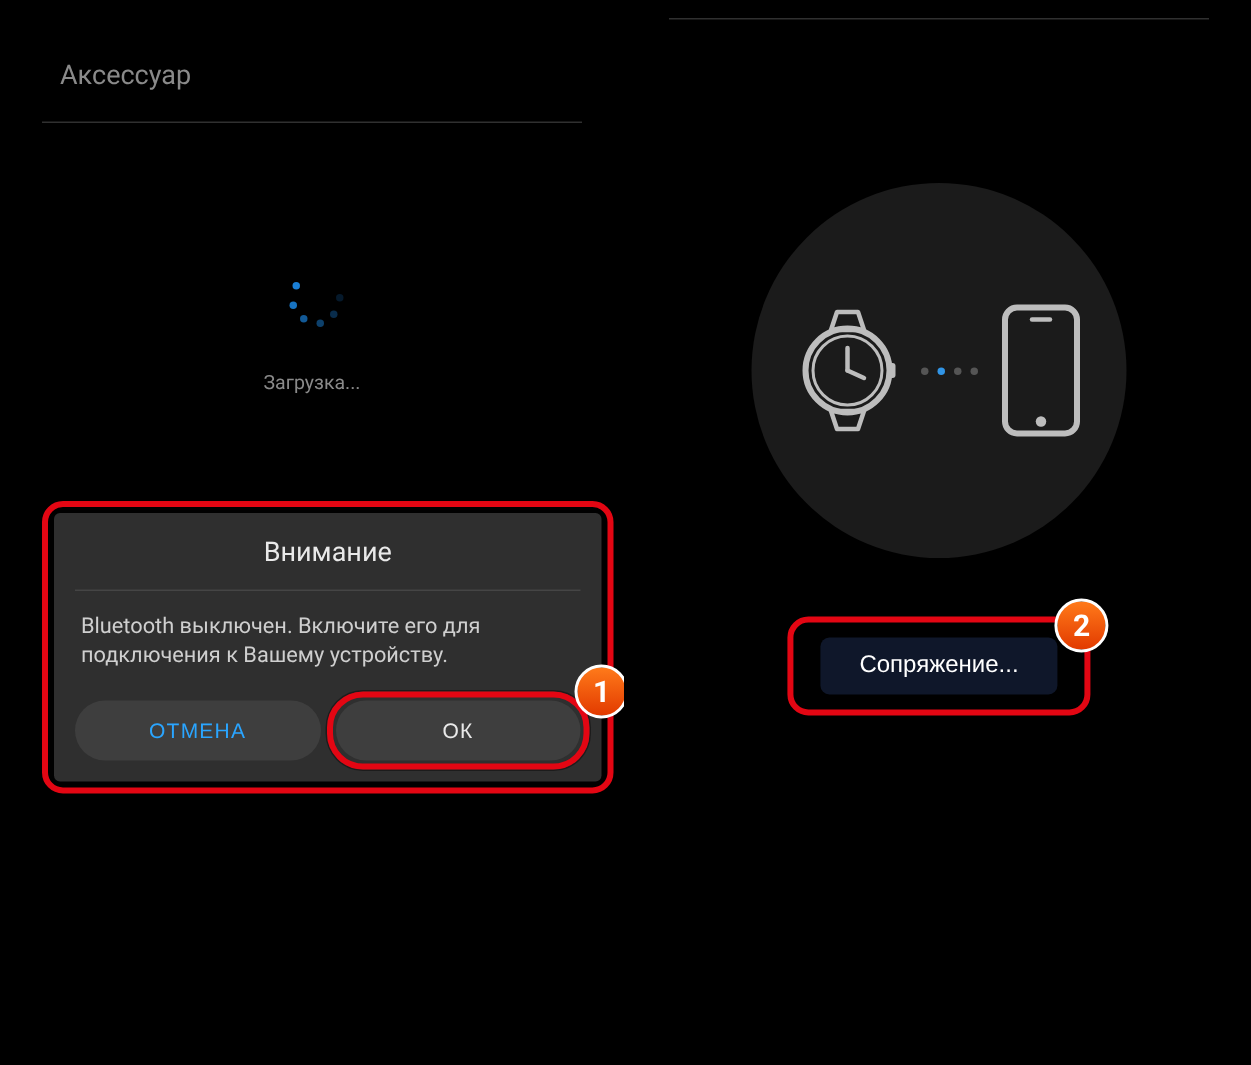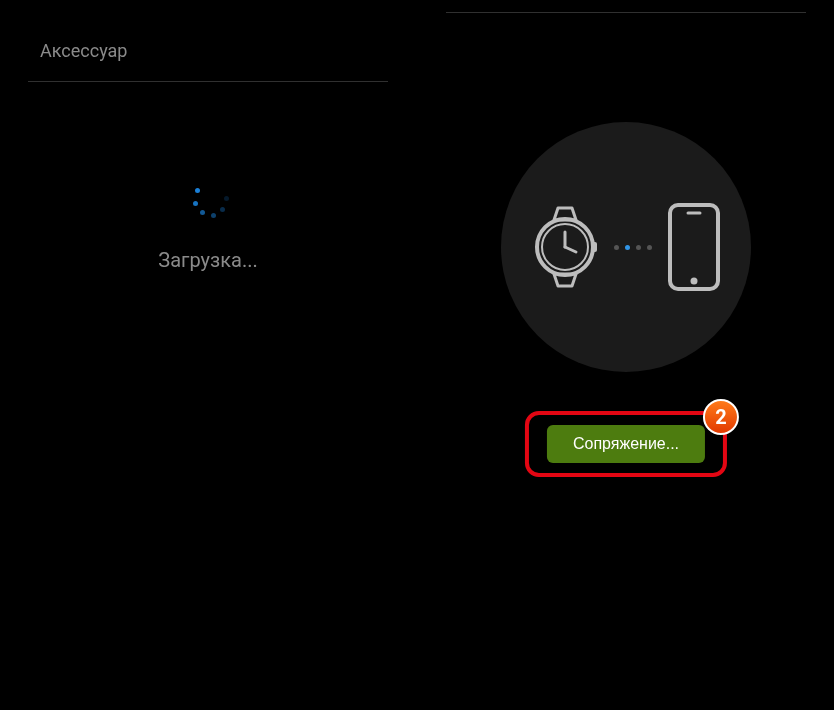--- a/index.html
+++ b/index.html
@@ -72,21 +72,21 @@
     background: #1a7fd6;
   }
   .spinner .d1 { left: 40px; top: 24px; opacity: .2; }
   .spinner .d2 { left: 36px; top: 35px; opacity: .35; }
   .spinner .d3 { left: 27px; top: 41px; opacity: .5; }
   .spinner .d4 { left: 16px; top: 38px; opacity: .7; }
   .spinner .d5 { left:  9px; top: 29px; opacity: .9; }
   .spinner .d6 { left: 11px; top: 16px; opacity: 1; }
   .loading-text {
     color: #8a8a8a;
-    font-size: 20px;
+    font-size: 13px;
   }
 
   
   .dialog-wrap {
     position: absolute;
     left: 36px;
     right: 15px;
     bottom: 25px;
   }
   .dialog {
@@ -179,21 +179,21 @@
   .pd3 { background: #555; }
   .pd4 { background: #555; }
 
   .pair-button-wrap {
     position: absolute;
     left: 50%;
     top: 413px;
     transform: translateX(-50%);
   }
   .pair-button {
-    background: #4d7c0f;
+    background: #0f172a;
     border: none;
     color: #fff;
     font-size: 16px;
     padding: 10px 26px;
     border-radius: 6px;
     cursor: pointer;
   }
   .hl-pair {
     position: absolute;
     left: -22px; right: -22px; top: -14px; bottom: -14px;
@@ -213,20 +213,38 @@
       <span class="dot d1"></span>
         <span class="dot d2"></span>
         <span class="dot d3"></span>
       <span class="dot d4"></span>
         <span class="dot d5"></span>
         <span class="dot d6"></span>
     </div>
     <div class="loading-text">Загрузка...</div>
   </div>
 
+  <div class="dialog-wrap">
+    <div class="dialog">
+      <div class="hl hl-dialog"></div>
+
+      <div class="dialog-header">Внимание</div>
+      <div class="dialog-sep"></div>
+      <div class="dialog-body">Bluetooth выключен. Включите его для подключения к Вашему устройству.</div>
+      <div class="dialog-actions">
+        <button class="btn btn-primary">ОТМЕНА</button>
+        <div style="position:relative; flex:1;">
+          <button class="btn" style="width:100%;">ОК</button>
+          <div class="hl" style="position:absolute; left:-6px; right:-6px; top:-6px; bottom:-6px; border-radius:24px;"></div>
+        </div>
+      </div>
+
+      <div class="badge" style="right:-18px; bottom:42px;">1</div>
+    </div>
+  </div>
 </div>
 
 <div class="divider"></div>
 
 <div class="pane pane-right">
   <div class="hr"></div>
 
   <div class="pair-circle">
     <span class="watch-icon">
       <svg width="70" height="90" viewBox="0 0 70 90">

